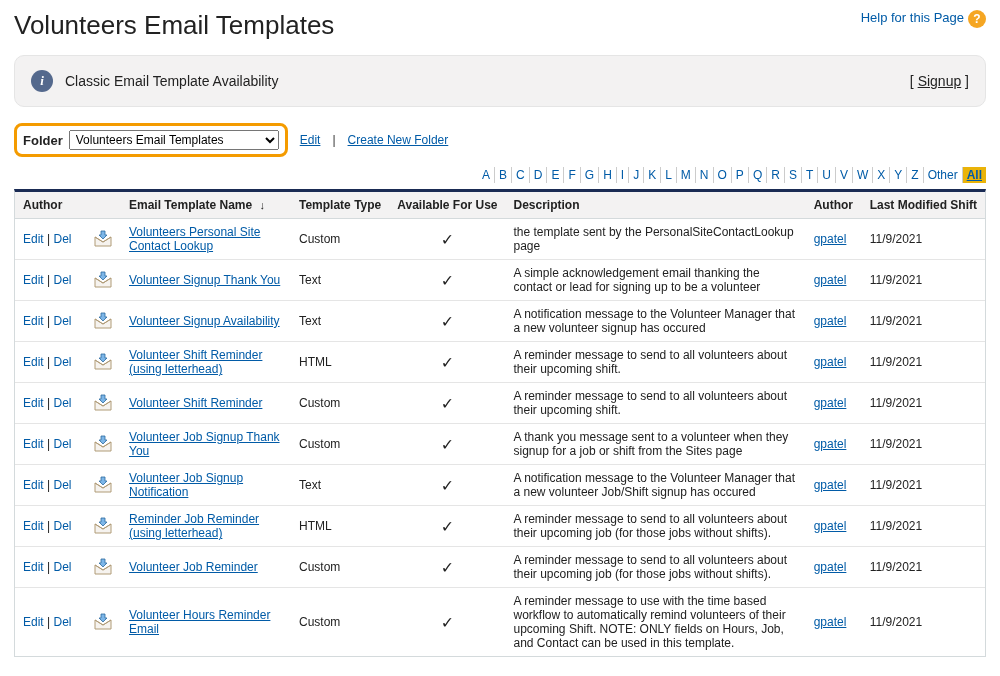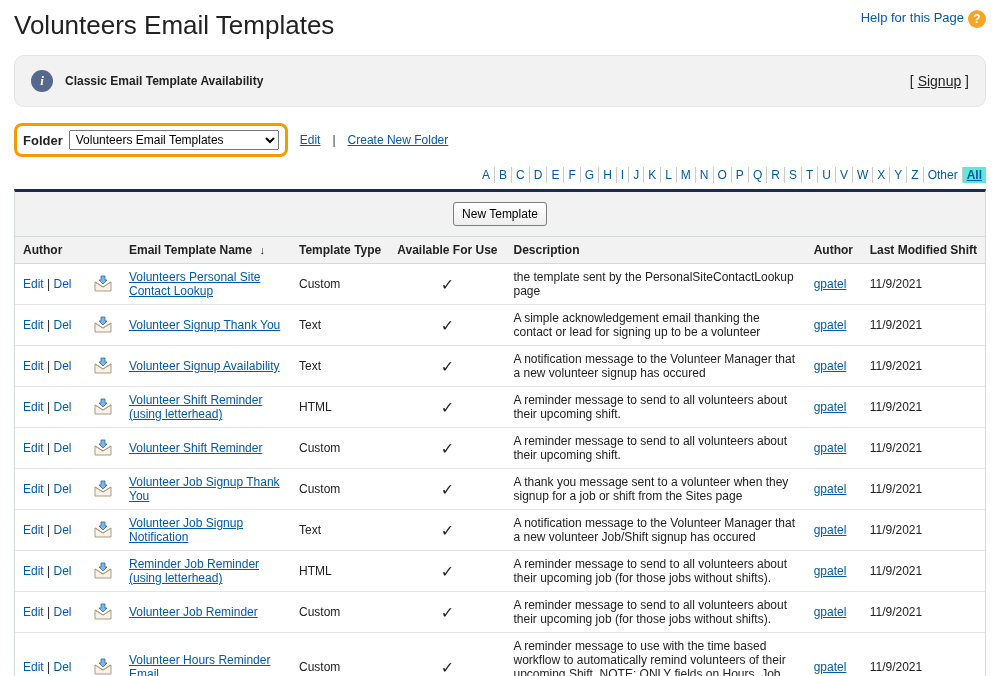--- a/index.html
+++ b/index.html
@@ -63,22 +63,22 @@
     color: #fff;
     display: inline-flex;
     align-items: center;
     justify-content: center;
     font-weight: bold;
     font-style: italic;
     font-family: Georgia, serif;
     font-size: 13px;
   }
   .banner-title {
-    font-size: 12px;
-    font-weight: bold;
+    font-size: 14px;
+    font-weight: normal;
   }
   .expand-text {
     font-size: 14px;
   }
   .expand-link {
     text-decoration: underline;
     cursor: pointer;
     color: #222;
   }
 
@@ -120,21 +120,21 @@
   }
   .alpha-bar span, .alpha-bar a {
     display: inline-block;
     padding: 1px 4px;
     color: #015ba7;
     cursor: pointer;
     border-right: 1px solid #ccc;
   }
   .alpha-bar .last-sep { border-right: none; }
   .alpha-bar a.active {
-    background: #5eead4;
+    background: #eab308;
     color: #015ba7;
     font-weight: bold;
     text-decoration: underline;
   }
 
   .table-wrap {
     border-top: 3px solid #1a2b54;
     border-left: 1px solid #d4dadc;
     border-right: 1px solid #d4dadc;
     border-bottom: 1px solid #d4dadc;
@@ -224,23 +224,20 @@
     </select>
   </span>
   <a class="inline-link">Edit</a>
   <span class="divider">|</span>
   <a class="inline-link">Create New Folder</a>
 </div>
 
 <div class="alpha-bar" id="alpha-bar"><a>A</a><a>B</a><a>C</a><a>D</a><a>E</a><a>F</a><a>G</a><a>H</a><a>I</a><a>J</a><a>K</a><a>L</a><a>M</a><a>N</a><a>O</a><a>P</a><a>Q</a><a>R</a><a>S</a><a>T</a><a>U</a><a>V</a><a>W</a><a>X</a><a>Y</a><a>Z</a><a>Other</a><a class="last-sep active">All</a></div>
 
 <div class="table-wrap">
-  <div class="toolbar-row">
-    <button class="btn">New Template</button>
-  </div>
   <table class="data">
     <thead>
       <tr>
         <th class="col-action">Author</th>
         <th class="col-icon"></th>
         <th class="col-name">
           <span>Email Template Name</span>
           <span class="sort-arrow">↓</span>
         </th>
         <th class="col-type">Template Type</th>

